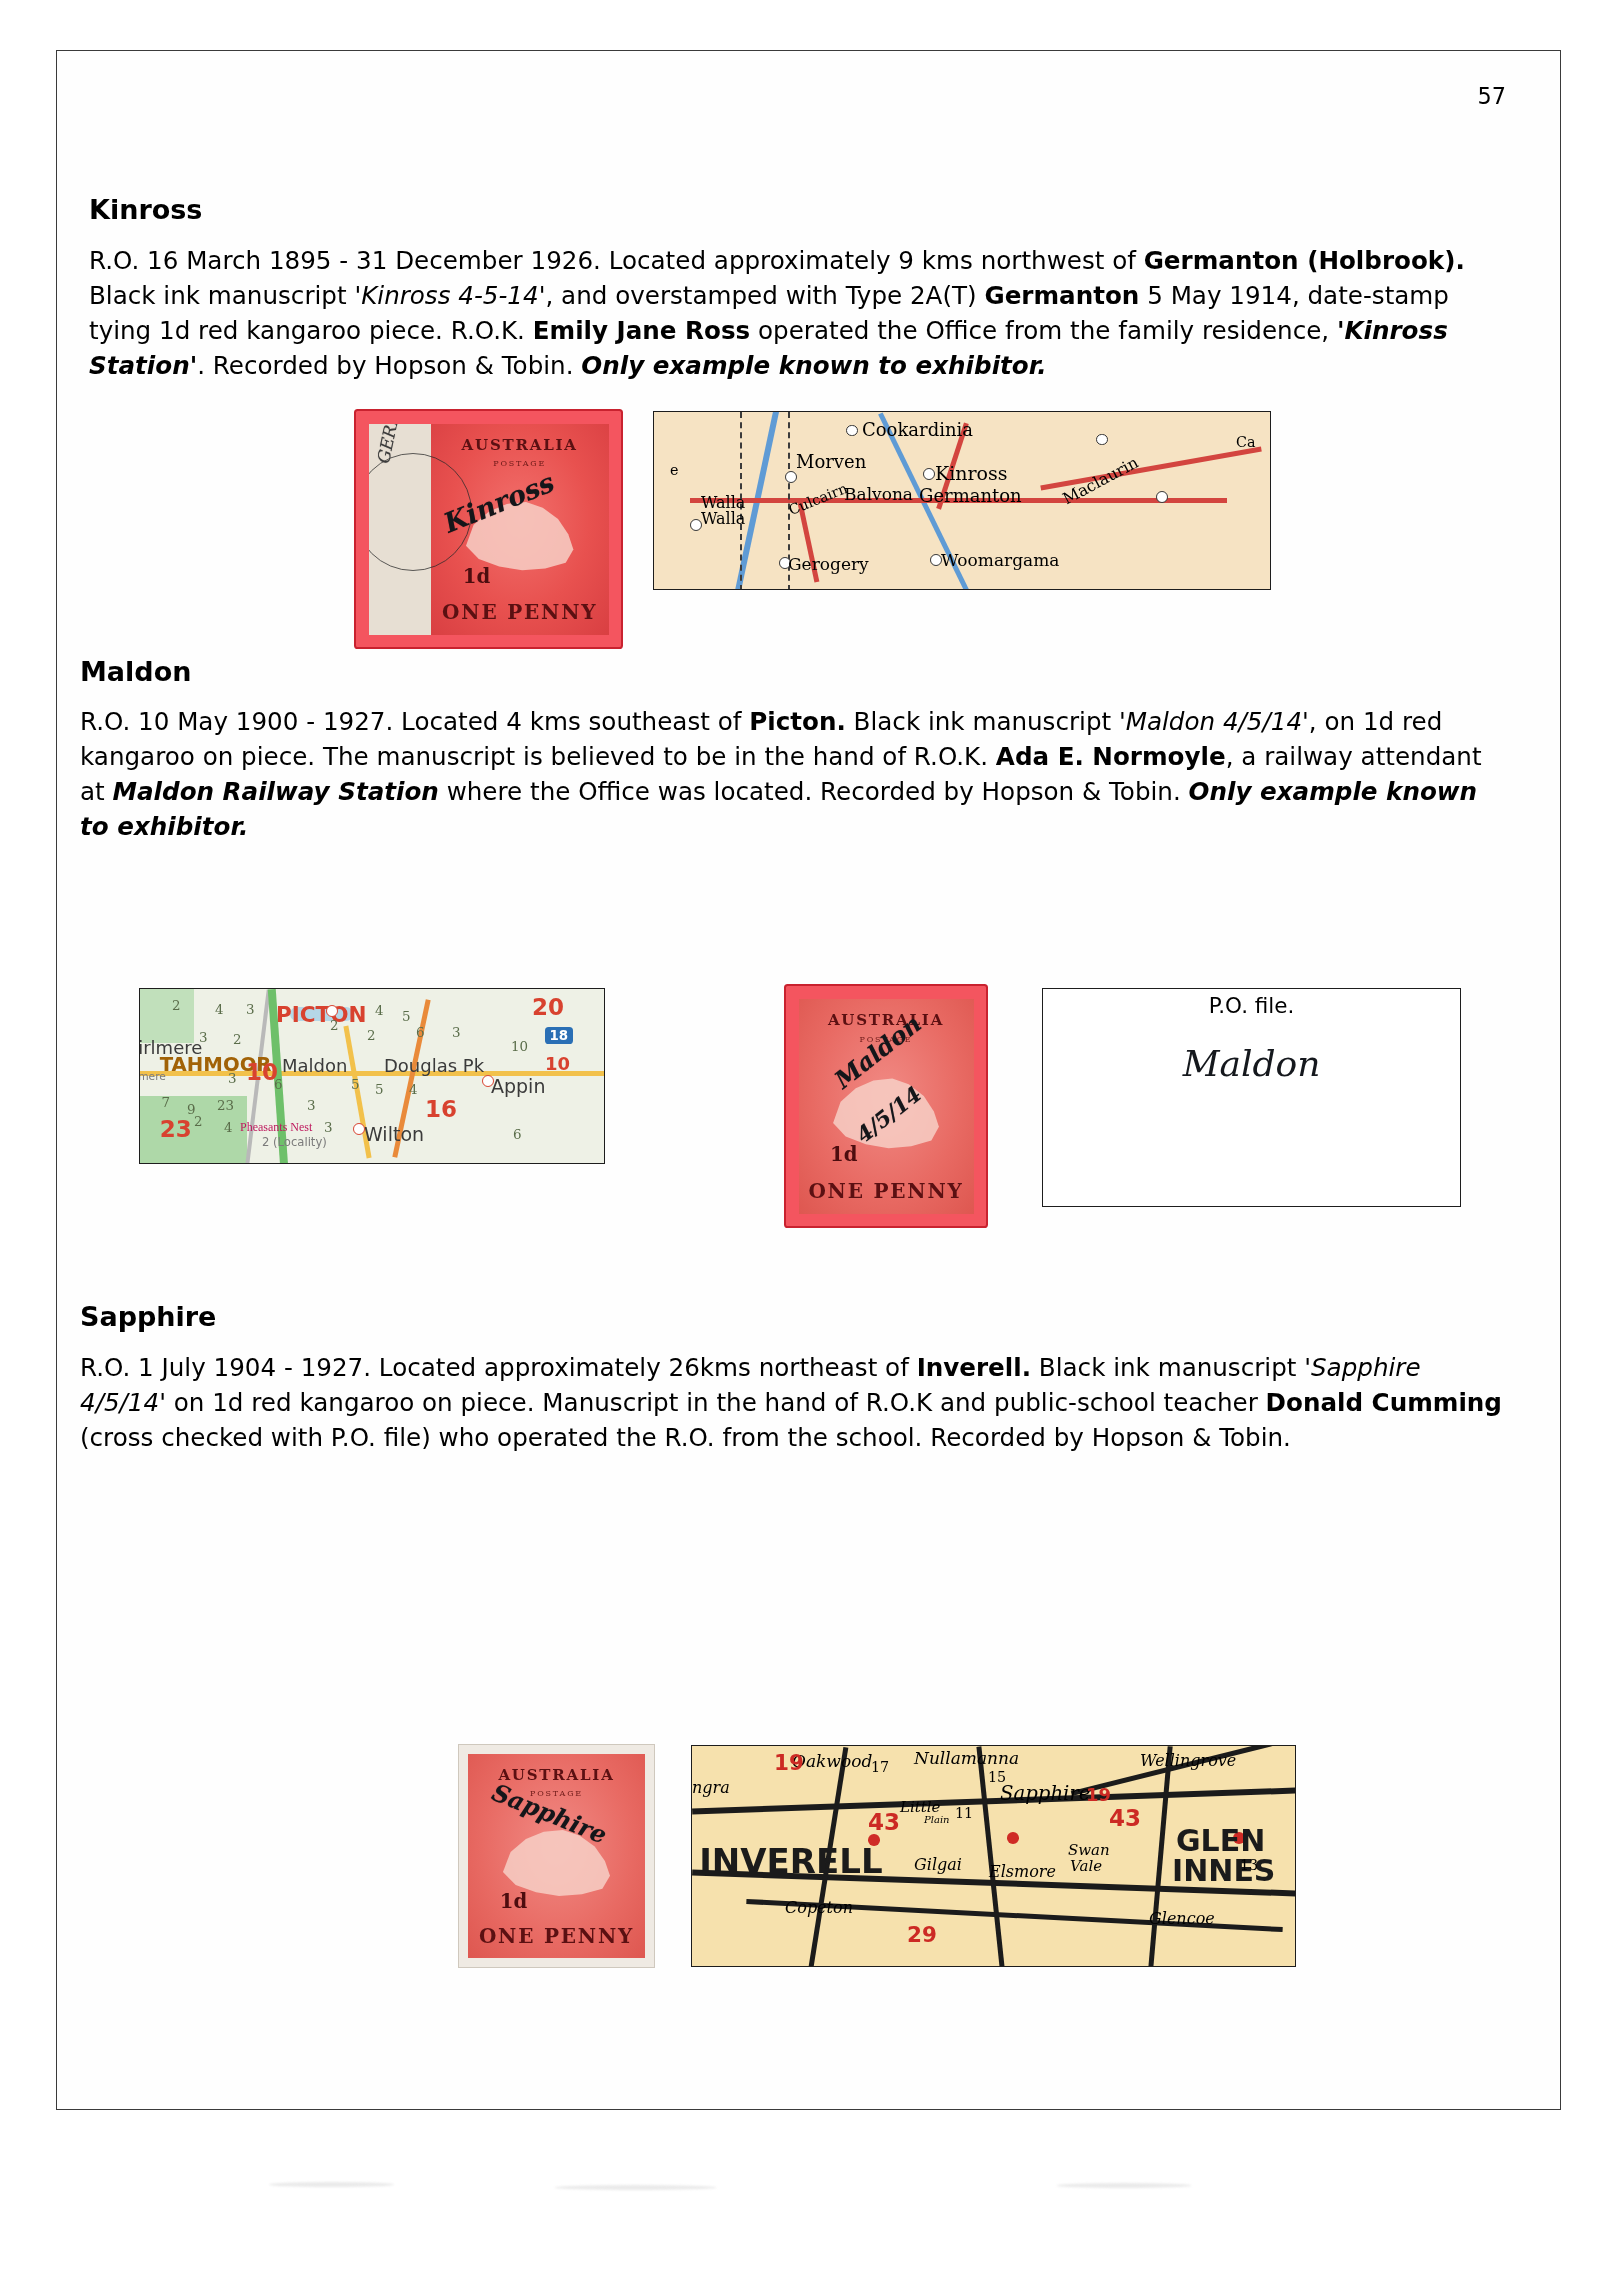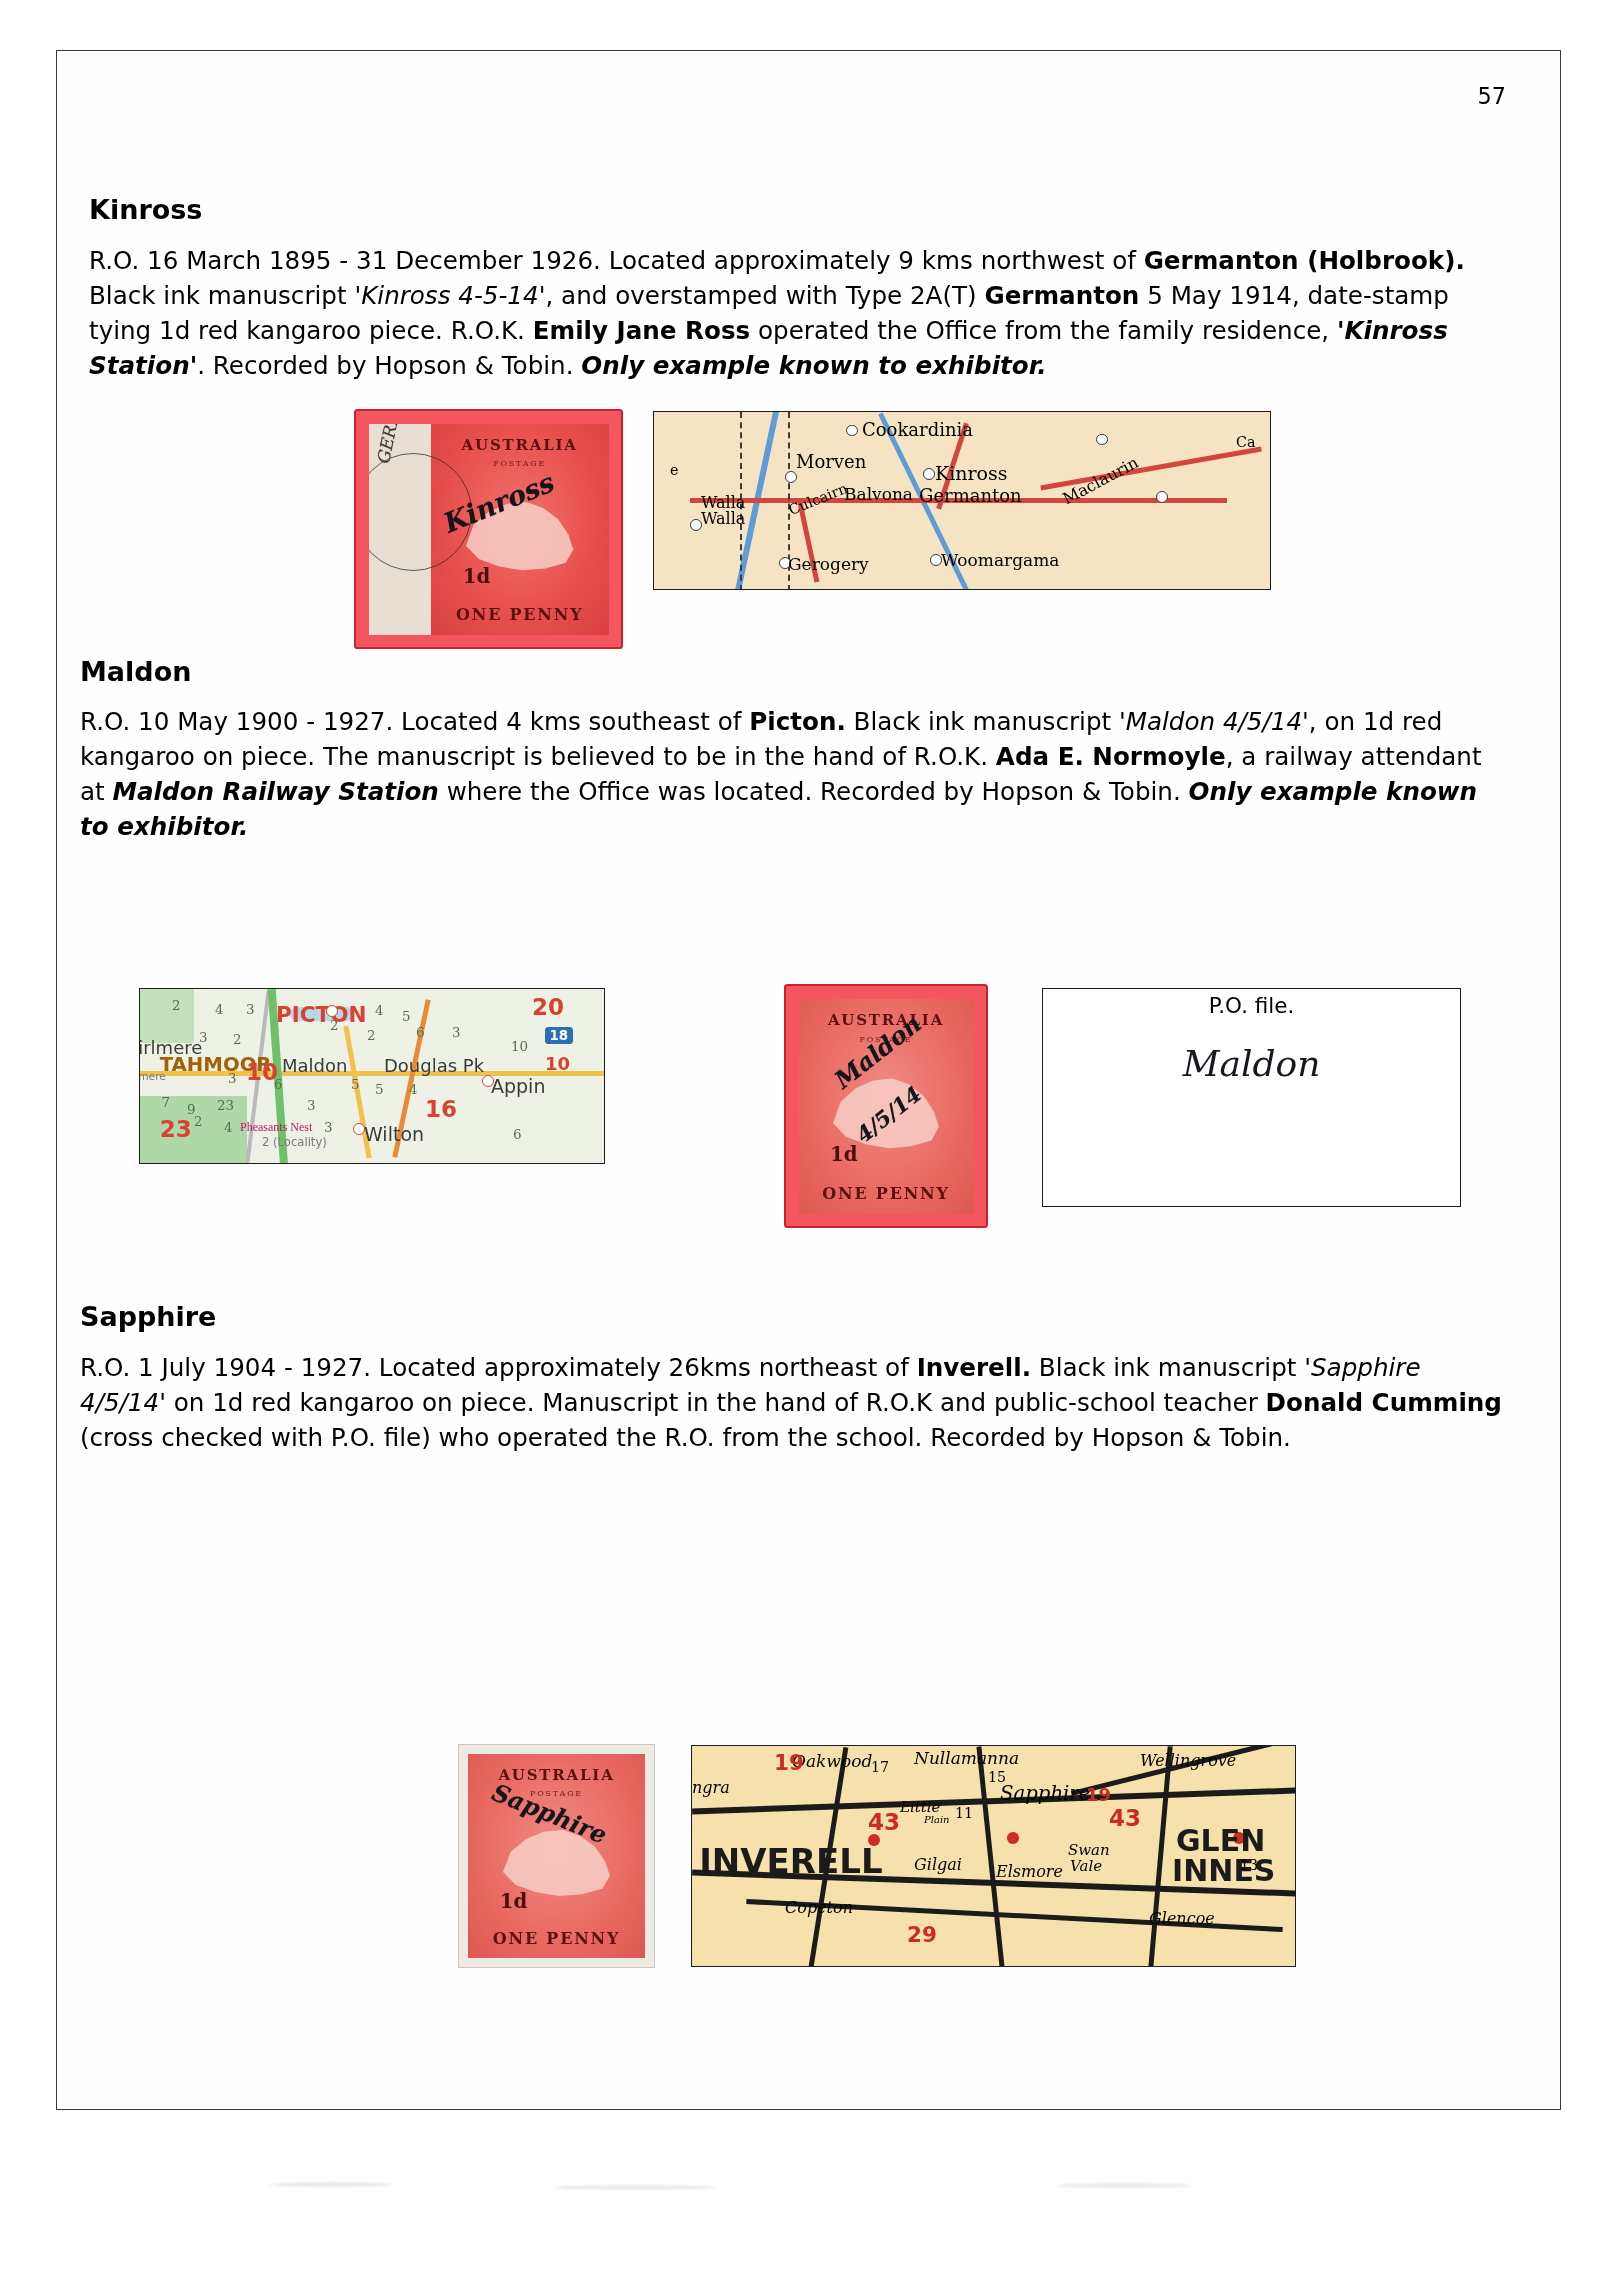--- a/index.html
+++ b/index.html
@@ -116,21 +116,21 @@
     letter-spacing: 1.8px;
   }
   .stamp-bottom-text {
     position: absolute;
     bottom: 5%;
     left: 0; right: 0;
     text-align: center;
     color: #5b1012;
     font-family: "DejaVu Serif", serif;
     font-weight: bold;
-    font-size: 16px;
+    font-size: 20px;
     letter-spacing: 1.8px;
   }
   .stamp-value {
     position: absolute;
     bottom: 22%;
     left: 18%;
     color: #4d0d0f;
     font-family: "DejaVu Serif", serif;
     font-weight: bold;
     font-size: 19.7px;
@@ -449,21 +449,21 @@
     <div class="inv-dot" style="left:541px; top:86px;"></div>
 
     <div class="map-label" style="left:100px; top:5.4px; font-size:17px; font-style:italic;">Oakwood</div>
     <div class="map-label" style="left:222px; top:1.8px; font-size:17px; font-style:italic;">Nullamanna</div>
     <div class="map-label" style="left:448px; top:5.4px; font-size:16px; font-style:italic;">Wellingrove</div>
     <div class="map-label" style="left:0px; top:32px; font-size:16px; font-style:italic;">ngra</div>
     <div class="map-label" style="left:308px; top:36px; font-size:19.7px; font-style:italic;">Sapphire</div>
     <div class="map-label" style="left:208px; top:52px; font-size:15px; font-style:italic;">Little</div>
     <div class="map-label" style="left:208px; top:68px; font-size:10px; font-style:italic;margin-left:24px;">Plain</div>
     <div class="map-label" style="left:222px; top:109px; font-size:16px; font-style:italic;">Gilgai</div>
-    <div class="map-label" style="left:297px; top:116px; font-size:16px; font-style:italic;padding-left:7px;">Elsmore</div>
+    <div class="map-label" style="left:297px; top:116px; font-size:16px; font-style:italic;">Elsmore</div>
     <div class="map-label" style="left:376px; top:95px; font-size:15px; font-style:italic;">Swan</div>
     <div class="map-label" style="left:378px; top:111px; font-size:15px; font-style:italic;">Vale</div>
     <div class="map-label" style="left:93px; top:152px; font-size:16px; font-style:italic;">Copeton</div>
     <div class="map-label" style="left:457px; top:163px; font-size:16px; font-style:italic;">Glencoe</div>
     <div class="inv-city" style="left:7.2px; top:95px; font-size:34px;">INVERELL</div>
     <div class="inv-city" style="left:484px; top:77px; font-size:30px;">GLEN</div>
     <div class="inv-city" style="left:480px; top:107px; font-size:30px;">INNES</div>
 
     <div class="map-label inv-red" style="left:82px; top:3.6px; font-size:21.5px; font-family:'DejaVu Sans',sans-serif;">19</div>
     <div class="map-label inv-red" style="left:176px; top:63px; font-size:23px; font-family:'DejaVu Sans',sans-serif;">43</div>

